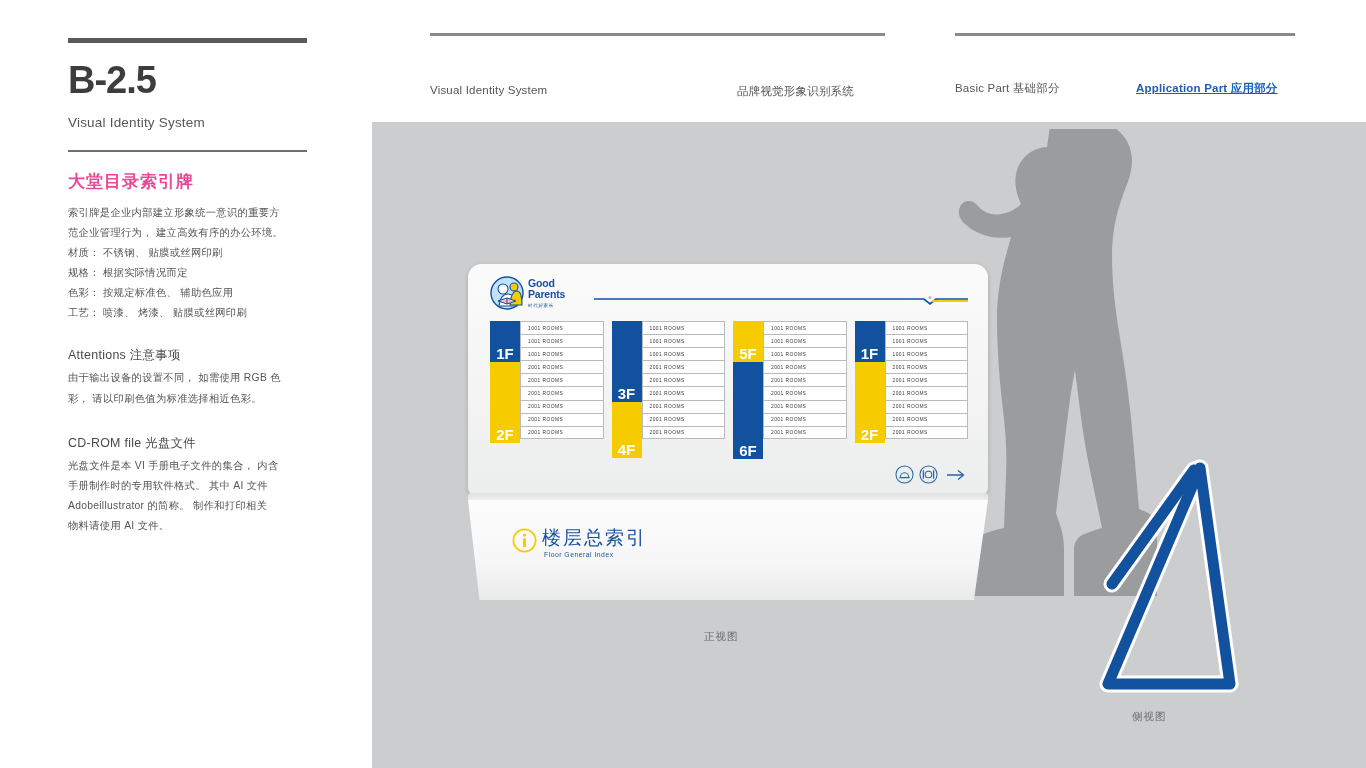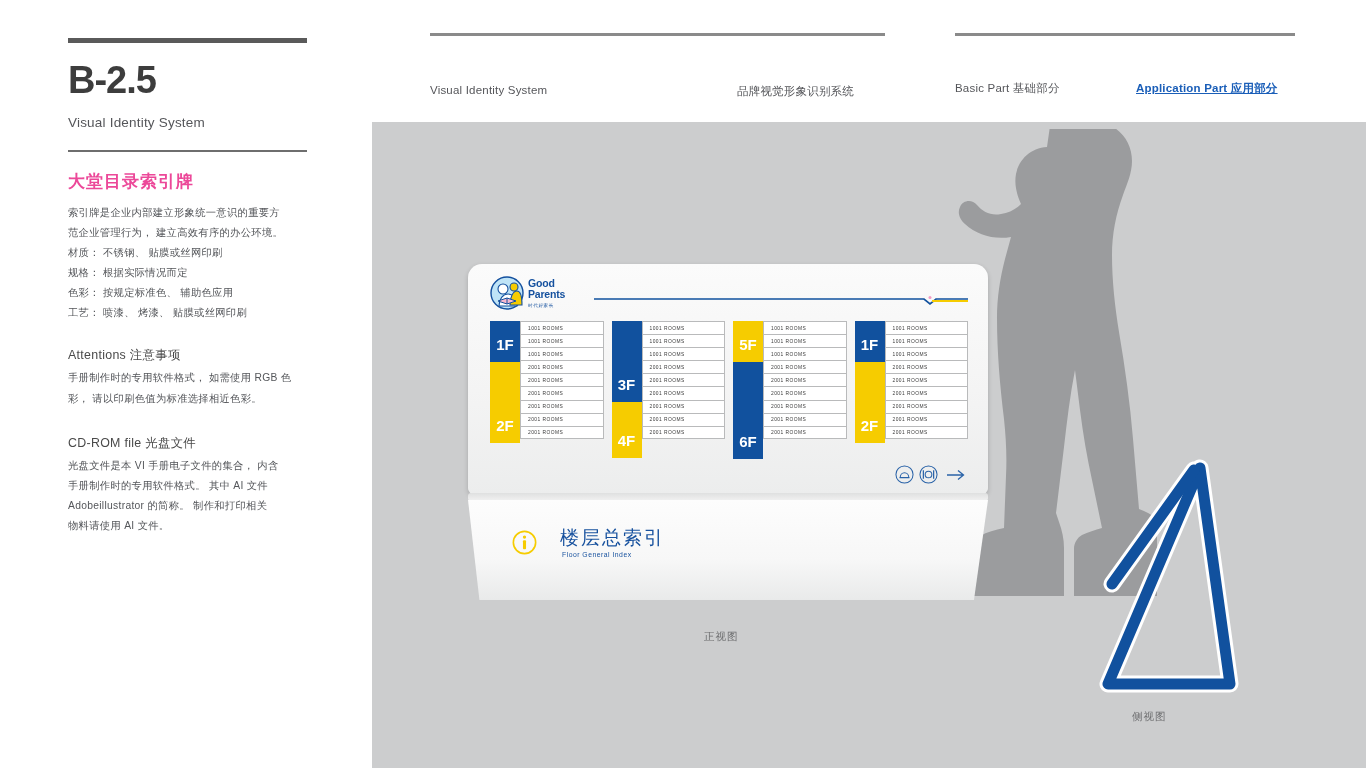--- a/index.html
+++ b/index.html
@@ -76,21 +76,21 @@
   .logo-cn { font-size: 4.6px; color: #14509e; letter-spacing: .6px; margin-top: 2px; }
   .logo-line { position: absolute; left: 104px; top: 18px; width: 374px; height: 12px; }
 
   .grid { position: absolute; left: 22px; top: 57px; width: 478px; }
   .grid-wrap { display: flex; gap: 8px; }
   .col { display: flex; width: 115.5px; }
   .floor-stack { width: 30px; display: flex; flex-direction: column; }
   .floor-tile {
     color: #ffffff; font-size: 15px; font-weight: bold;
     display: flex; align-items: flex-end; justify-content: center;
-    padding-bottom: 10px; line-height: 1;
+    padding-bottom: 1px; line-height: 1;
   }
   .rooms { flex: 1; display: flex; flex-direction: column; }
   .room-cell {
     height: 13.1px; border: 1px solid #b9babb; border-bottom: none;
     background: #ffffff; display: flex; align-items: center;
     font-size: 4.9px; color: #3a3a3a; letter-spacing: .45px; padding-left: 7px;
   }
   .rooms .room-cell:last-child { border-bottom: 1px solid #b9babb; }
 
   .pictos { position: absolute; right: 22px; bottom: 10px; display: flex; align-items: center; gap: 5px; }
@@ -105,21 +105,21 @@
     position: absolute; inset: 0;
     background: linear-gradient(180deg,#fdfdfd 0%,#f7f7f7 60%,#e9eaea 100%);
     clip-path: polygon(0 0, 100% 0, 97.3% 100%, 2.2% 100%);
     box-shadow: 0 2px 4px rgba(0,0,0,.12);
   }
   .base-lip {
     position: absolute; left: 0; top: -7px; width: 520px; height: 8px;
     background: linear-gradient(180deg,#dfe0e0,#f2f2f2);
     border-radius: 3px;
   }
-  .index-row { position: absolute; left: 44px; top: 28px; display: flex; align-items: center; gap: 23px; }
+  .index-row { position: absolute; left: 44px; top: 28px; display: flex; align-items: flex-start; gap: 5px; }
   .info-ico { width: 25px; height: 25px; }
   .index-cn { font-size: 19px; color: #17519e; letter-spacing: 2px; line-height: 1.05; }
   .index-en { font-size: 6.8px; color: #17519e; letter-spacing: .5px; margin-top: 3px; padding-left: 2px; }
 
   
   .sideview { position: absolute; left: 700px; top: 310px; width: 175px; height: 280px; }
 
   
   .cap { position: absolute; font-size: 10.5px; color: #6d6e70; letter-spacing: 1px; }
   .cap-front { left: 332px; top: 508px; }
@@ -142,21 +142,21 @@
       <div>索引牌是企业内部建立形象统一意识的重要方</div>
       <div>范企业管理行为， 建立高效有序的办公环境。</div>
       <div>材质： 不锈钢、 贴膜或丝网印刷</div>
       <div>规格： 根据实际情况而定</div>
       <div>色彩： 按规定标准色、 辅助色应用</div>
       <div>工艺： 喷漆、 烤漆、 贴膜或丝网印刷</div>
     </div>
 
     <div class="sub-head">Attentions 注意事项</div>
     <div class="body-text" style="margin-top:4px">
-      <div>手册制作时的专用软件格式， 如需使用 RGB 色</div>
+      <div>由于输出设备的设置不同， 如需使用 RGB 色</div>
       <div>彩， 请以印刷色值为标准选择相近色彩。</div>
     </div>
 
     <div class="sub-head cd">CD-ROM file 光盘文件</div>
     <div class="body-text" style="margin-top:4px">
       <div>光盘文件是本 VI 手册电子文件的集合， 内含</div>
       <div>手册制作时的专用软件格式。 其中 AI 文件</div>
       <div>Adobeillustrator 的简称。 制作和打印相关</div>
       <div>物料请使用 AI 文件。</div>
     </div>

